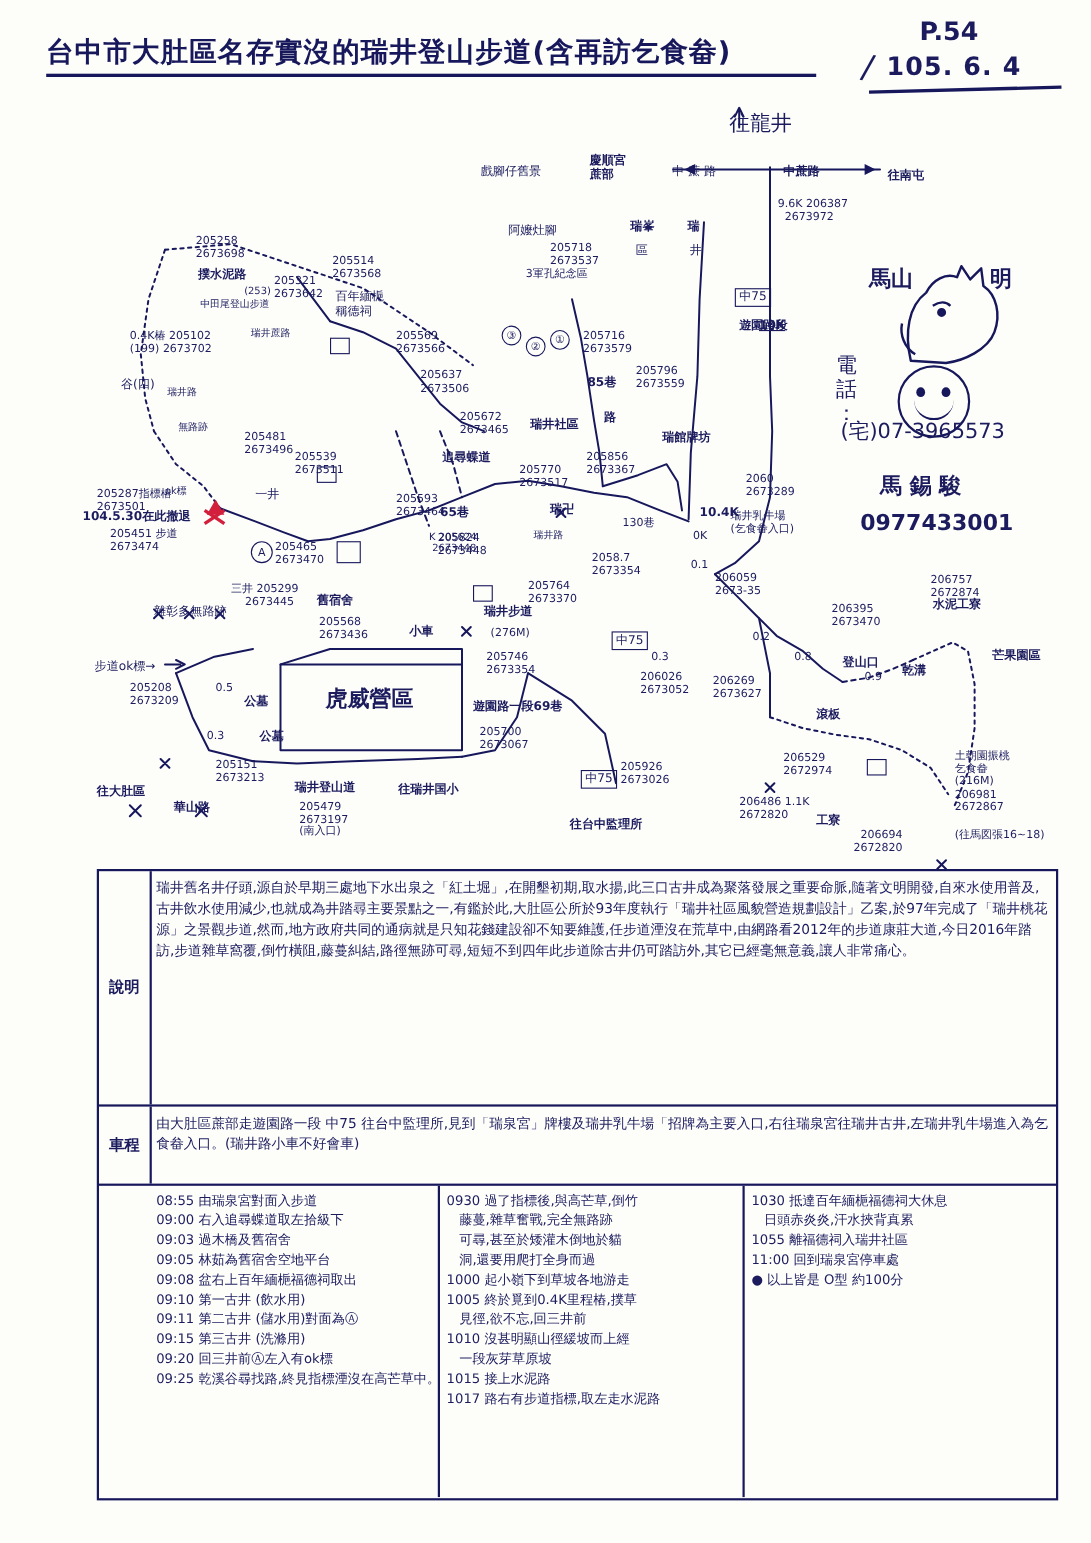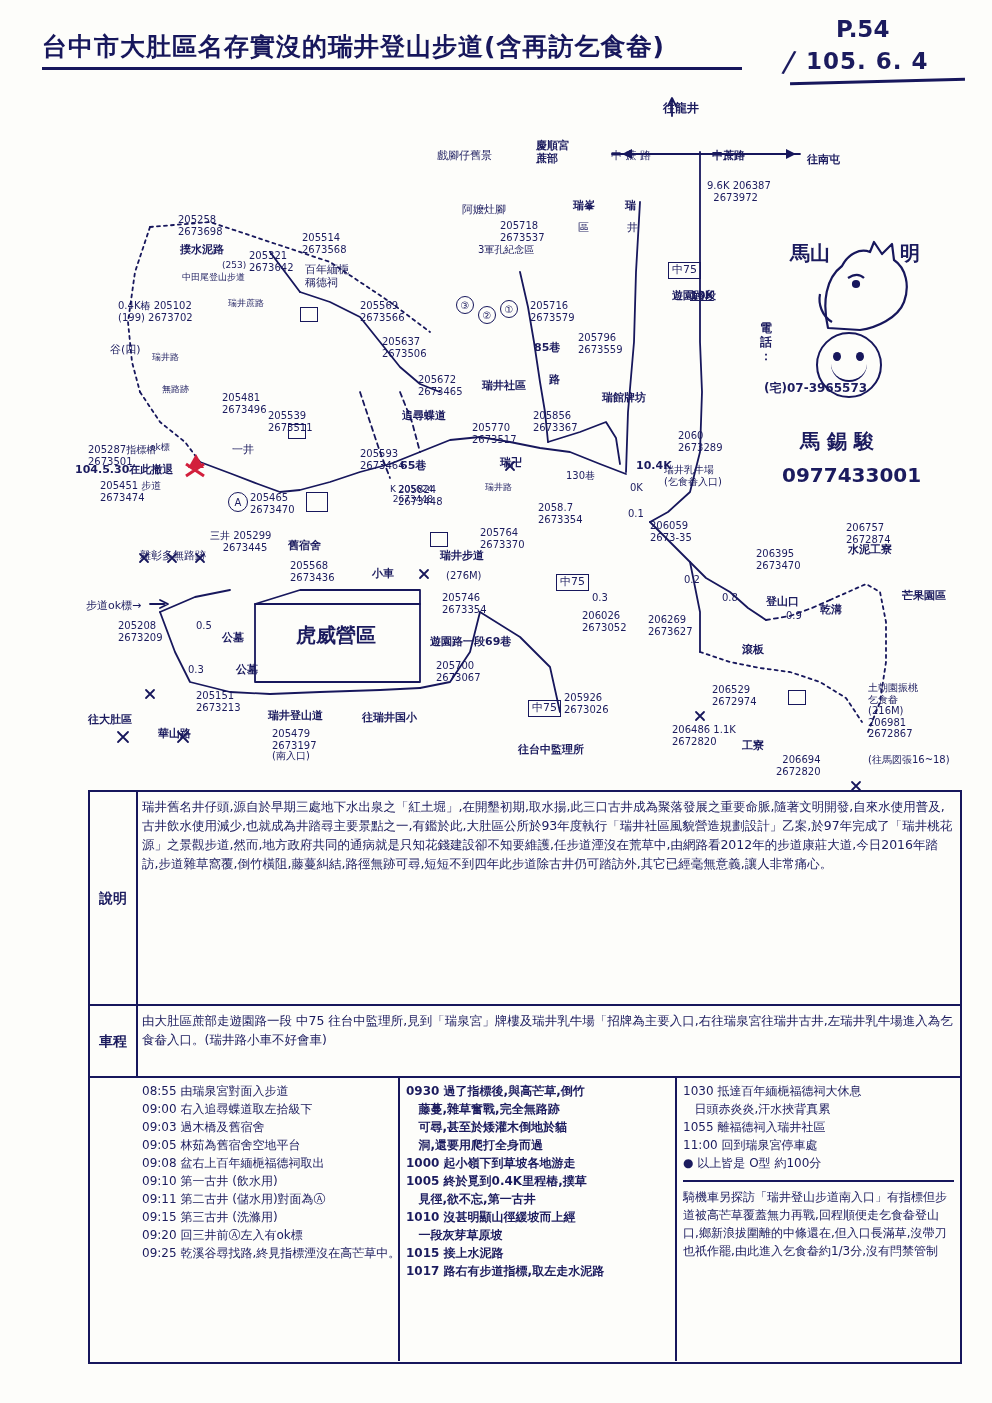--- a/index.html
+++ b/index.html
@@ -23,21 +23,21 @@
   .date-no{position:absolute;left:806px;top:48px;font-size:23px;font-weight:bold;letter-spacing:1px;}
   .date-rule{position:absolute;left:790px;top:80px;width:175px;height:3px;background:#17175c;transform:rotate(-1.5deg);}
   .slash{position:absolute;left:784px;top:44px;font-size:30px;transform:rotate(12deg);}
 
   
   .map{position:absolute;left:0;top:92px;width:992px;height:700px;}
   .lbl{position:absolute;font-size:11px;line-height:1.15;white-space:pre;}
   .lbl.s{font-size:10px;}
   .lbl.xs{font-size:9px;}
   .lbl.b{font-weight:bold;}
-  .lbl.big{font-size:12px;font-weight:bold;}
+  .lbl.big{font-size:19px;font-weight:normal;}
   .lbl.huge{font-size:20px;font-weight:bold;}
   .boxed{border:1.6px solid #17175c;padding:1px 3px;font-size:11px;background:transparent;}
   .sq{position:absolute;border:1.6px solid #17175c;}
   .circ{position:absolute;border:1.6px solid #17175c;border-radius:50%;
         display:flex;align-items:center;justify-content:center;font-size:10px;}
   svg.draw{position:absolute;left:0;top:0;width:992px;height:700px;overflow:visible;}
   .horse{position:absolute;left:756px;top:140px;width:200px;height:230px;}
   .smiley{position:absolute;left:60px;top:100px;width:62px;height:62px;border:2.4px solid #17175c;border-radius:50%;}
   .smiley .eye{position:absolute;top:18px;width:8px;height:9px;background:#17175c;border-radius:50%;}
   .smiley .eye.l{left:15px;} .smiley .eye.r{left:38px;}
@@ -49,21 +49,21 @@
   .trow:last-child{border-bottom:none;}
   .side{position:absolute;left:0;top:0;width:46px;height:100%;border-right:2.4px solid #17175c;
         display:flex;flex-direction:column;align-items:center;justify-content:center;
         font-size:14px;font-weight:bold;line-height:1.35;}
   .body{margin-left:46px;padding:5px 6px;font-size:12.5px;line-height:1.52;}
   .cols{margin-left:46px;display:flex;height:100%;}
   .col{padding:4px 6px;font-size:12px;line-height:1.5;border-right:2.4px solid #17175c;}
   .col:last-child{border-right:none;border-radius:15px;}
   .col p{margin:0;white-space:pre;}
   .col.c1{width:250px;}
-  .col.c2{width:268px;font-weight:bold;}
+  .col.c2{width:268px;}
   .col.c3{width:276px;}
 </style>
 </head>
 <body>
 
 <div class="page">
 
   <div class="title-band">
     <div class="title-text">台中市大肚區名存實沒的瑞井登山步道(含再訪乞食畚)</div>
     <div class="title-rule"></div>
@@ -354,31 +354,30 @@
           <p>09:20 回三井前Ⓐ左入有ok標</p>
           <p>09:25 乾溪谷尋找路,終見指標湮沒在高芒草中。</p>
         </div>
         <div class="col c2">
           <p>0930 過了指標後,與高芒草,倒竹</p>
           <p>   藤蔓,雜草奮戰,完全無路跡</p>
           <p>   可尋,甚至於矮灌木倒地於貓</p>
           <p>   洞,還要用爬打全身而過</p>
           <p>1000 起小嶺下到草坡各地游走</p>
           <p>1005 終於覓到0.4K里程樁,撲草</p>
-          <p>   見徑,欲不忘,第一古井</p>
+          <p>   見徑,欲不忘,回三井前</p>
           <p>1010 沒甚明顯山徑緩坡而上經</p>
           <p>   一段灰芽草原坡</p>
           <p>1015 接上水泥路</p>
           <p>1017 路右有步道指標,取左走水泥路</p>
         </div>
         <div class="col c3">
           <p>1030 抵達百年緬梔福德祠大休息</p>
           <p>   日頭赤炎炎,汗水挾背真累</p>
           <p>1055 離福德祠入瑞井社區</p>
           <p>11:00 回到瑞泉宮停車處</p>
           <p>● 以上皆是 O型 約100分</p>
-          <p style="margin-top:8px;border-top:2px solid #17175c;padding-top:6px;white-space:normal;line-height:1.5;">騎機車另探訪「瑞井登山步道南入口」有指標但步道被高芒草覆蓋無力再戰,回程順便走乞食畚登山口,鄉新浪拔圍離的中條還在,但入口長滿草,沒帶刀也祇作罷,由此進入乞食畚約1/3分,沒有閂禁管制</p>
         </div>
       </div>
     </div>
   </div>
 
 </div>
 
 </body></html>

